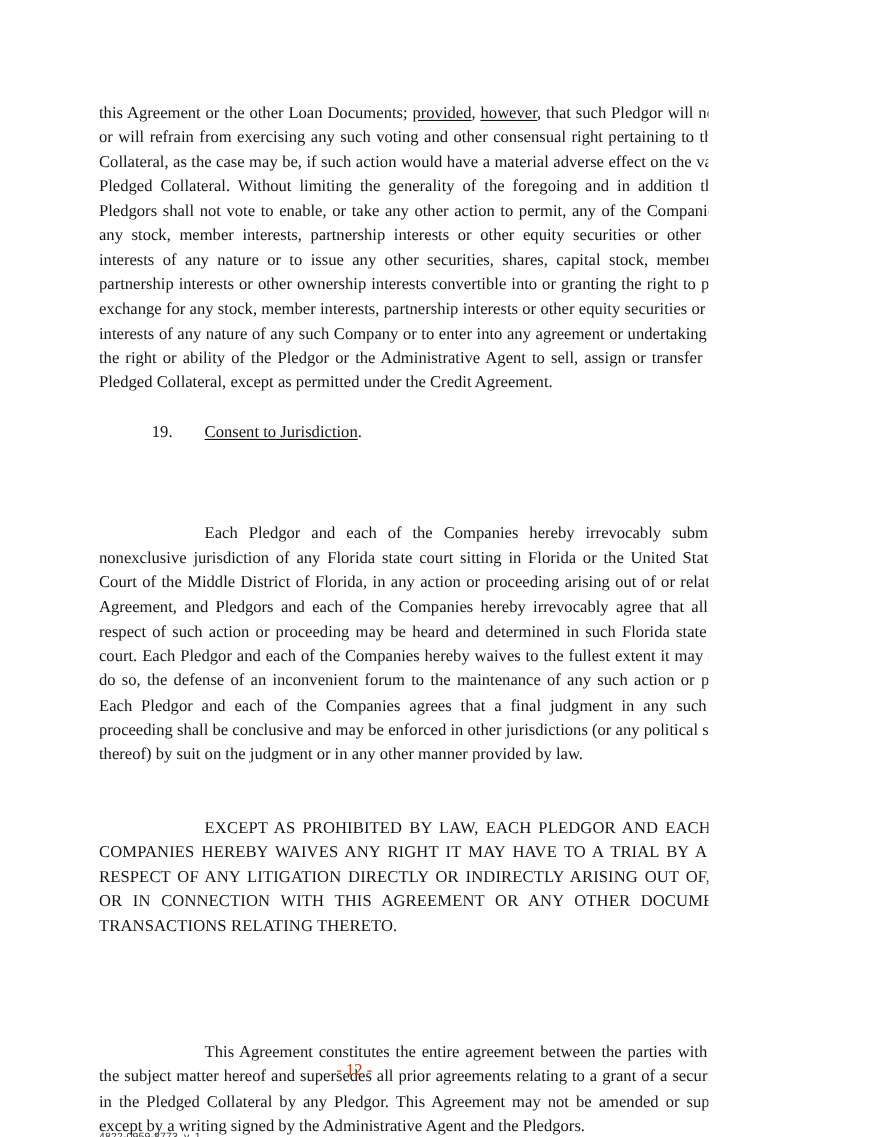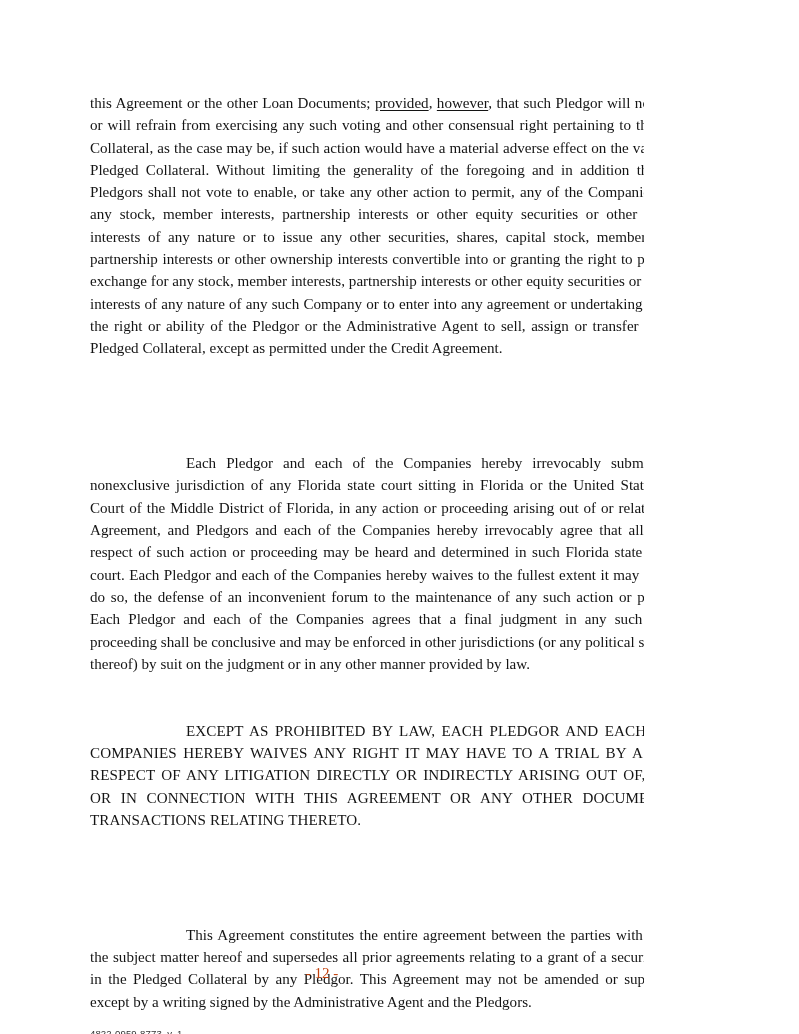--- a/index.html
+++ b/index.html
@@ -94,20 +94,21 @@
 <body>
 
 <div class="page">
 
   <div class="content">
 
     <p class="body-text"><span>this Agreement or the other Loan Documents; </span><u class="emph">provided</u><span>, </span><u class="emph">however</u><span>, that such Pledgor will not exercise or will refrain from exercising any such voting and other consensual right pertaining to the Pledged Collateral, as the case may be, if such action would have a material adverse effect on the value of any Pledged Collateral.  Without limiting the generality of the foregoing and in addition thereto, the Pledgors shall not vote to enable, or take any other action to permit, any of the Companies to issue any stock, member interests, partnership interests or other equity securities or other ownership interests of any nature or to issue any other securities, shares, capital stock, member interests, partnership interests or other ownership interests convertible into or granting the right to purchase or exchange for any stock, member interests, partnership interests or other equity securities or ownership interests of any nature of any such Company or to enter into any agreement or undertaking restricting the right or ability of the Pledgor or the Administrative Agent to sell, assign or transfer any of the Pledged Collateral, except as permitted under the Credit Agreement.</span></p>
 
     <div class="gap-heading-before"></div>
 
+    <p class="heading-row"><span class="heading-num">19.</span><span class="heading-title">Consent to Jurisdiction</span><span class="heading-period">.</span></p>
 
     <div class="gap-para"></div>
 
     <p class="body-text indent-first">Each Pledgor and each of the Companies hereby irrevocably submits to the nonexclusive jurisdiction of any Florida state court sitting in Florida or the United States District Court of the Middle District of Florida, in any action or proceeding arising out of or relating to this Agreement, and Pledgors and each of the Companies hereby irrevocably agree that all claims in respect of such action or proceeding may be heard and determined in such Florida state or federal court.  Each Pledgor and each of the Companies hereby waives to the fullest extent it may effectively do so, the defense of an inconvenient forum to the maintenance of any such action or proceeding.  Each Pledgor and each of the Companies agrees that a final judgment in any such action or proceeding shall be conclusive and may be enforced in other jurisdictions (or any political subdivision thereof) by suit on the judgment or in any other manner provided by law.</p>
 
     <div class="gap-heading-before"></div>
 
 
     <div class="gap-para"></div>
 

